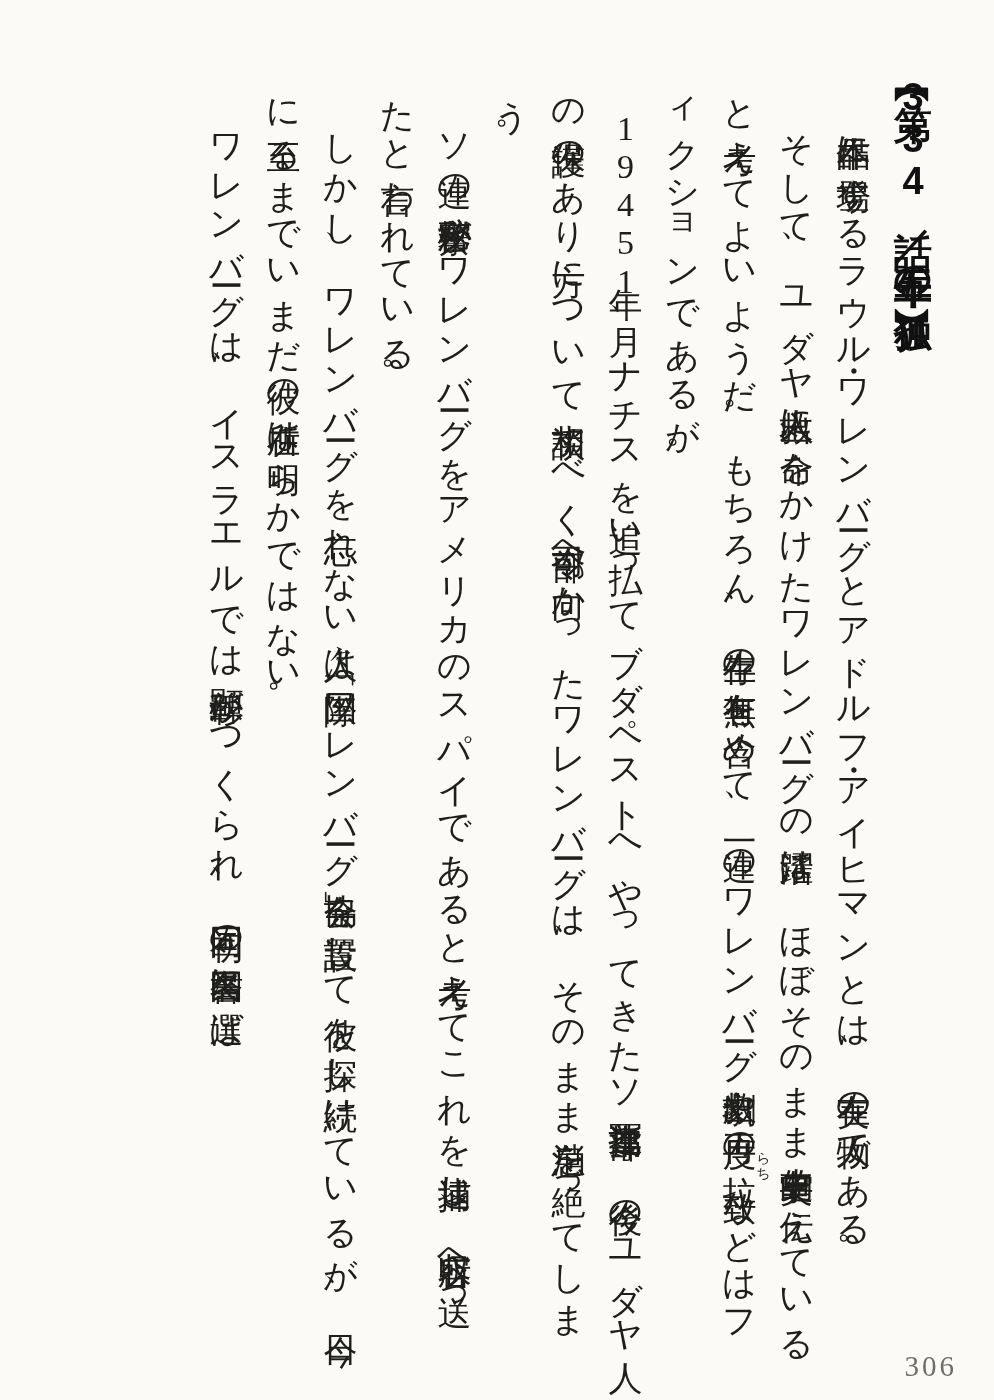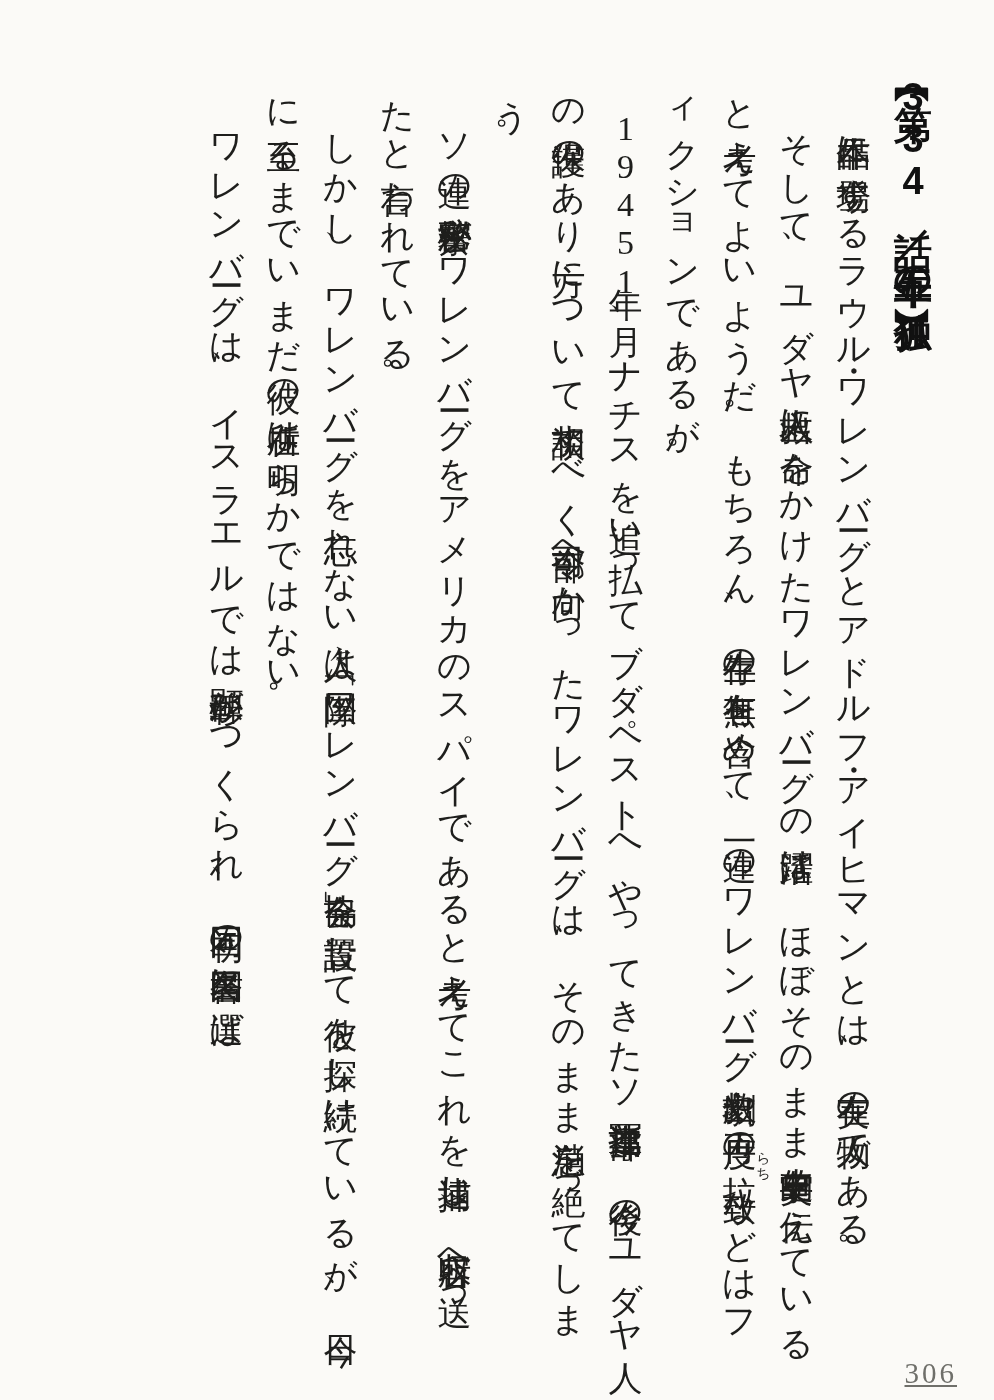--- a/index.html
+++ b/index.html
@@ -48,26 +48,25 @@
   }
   ruby rt {
     font-family: "Liberation Serif", "DejaVu Serif", serif;
     font-size: 14px;
     letter-spacing: 0;
     color: #2a2a28;
   }
   .pagenum {
     position: absolute;
     right: 37px;
-    bottom: 10px;
+    bottom: 17px;
     font-family: "Liberation Serif", "DejaVu Serif", serif;
     font-size: 29px;
     letter-spacing: 3px;
     color: #6f6f6a;
-    text-decoration: underline;
   }
 </style>
 </head>
 <body>
 
 <div class="page">
   <div class="vtext">
     <h1 class="title">【第<span class="num">334</span>話／五十年の孤独】</h1>
     <div id="paragraphs">
         <p>本作品に登場するラウル・ワレンバーグとアドルフ・アイヒマンとは、実在の人物である。</p>

